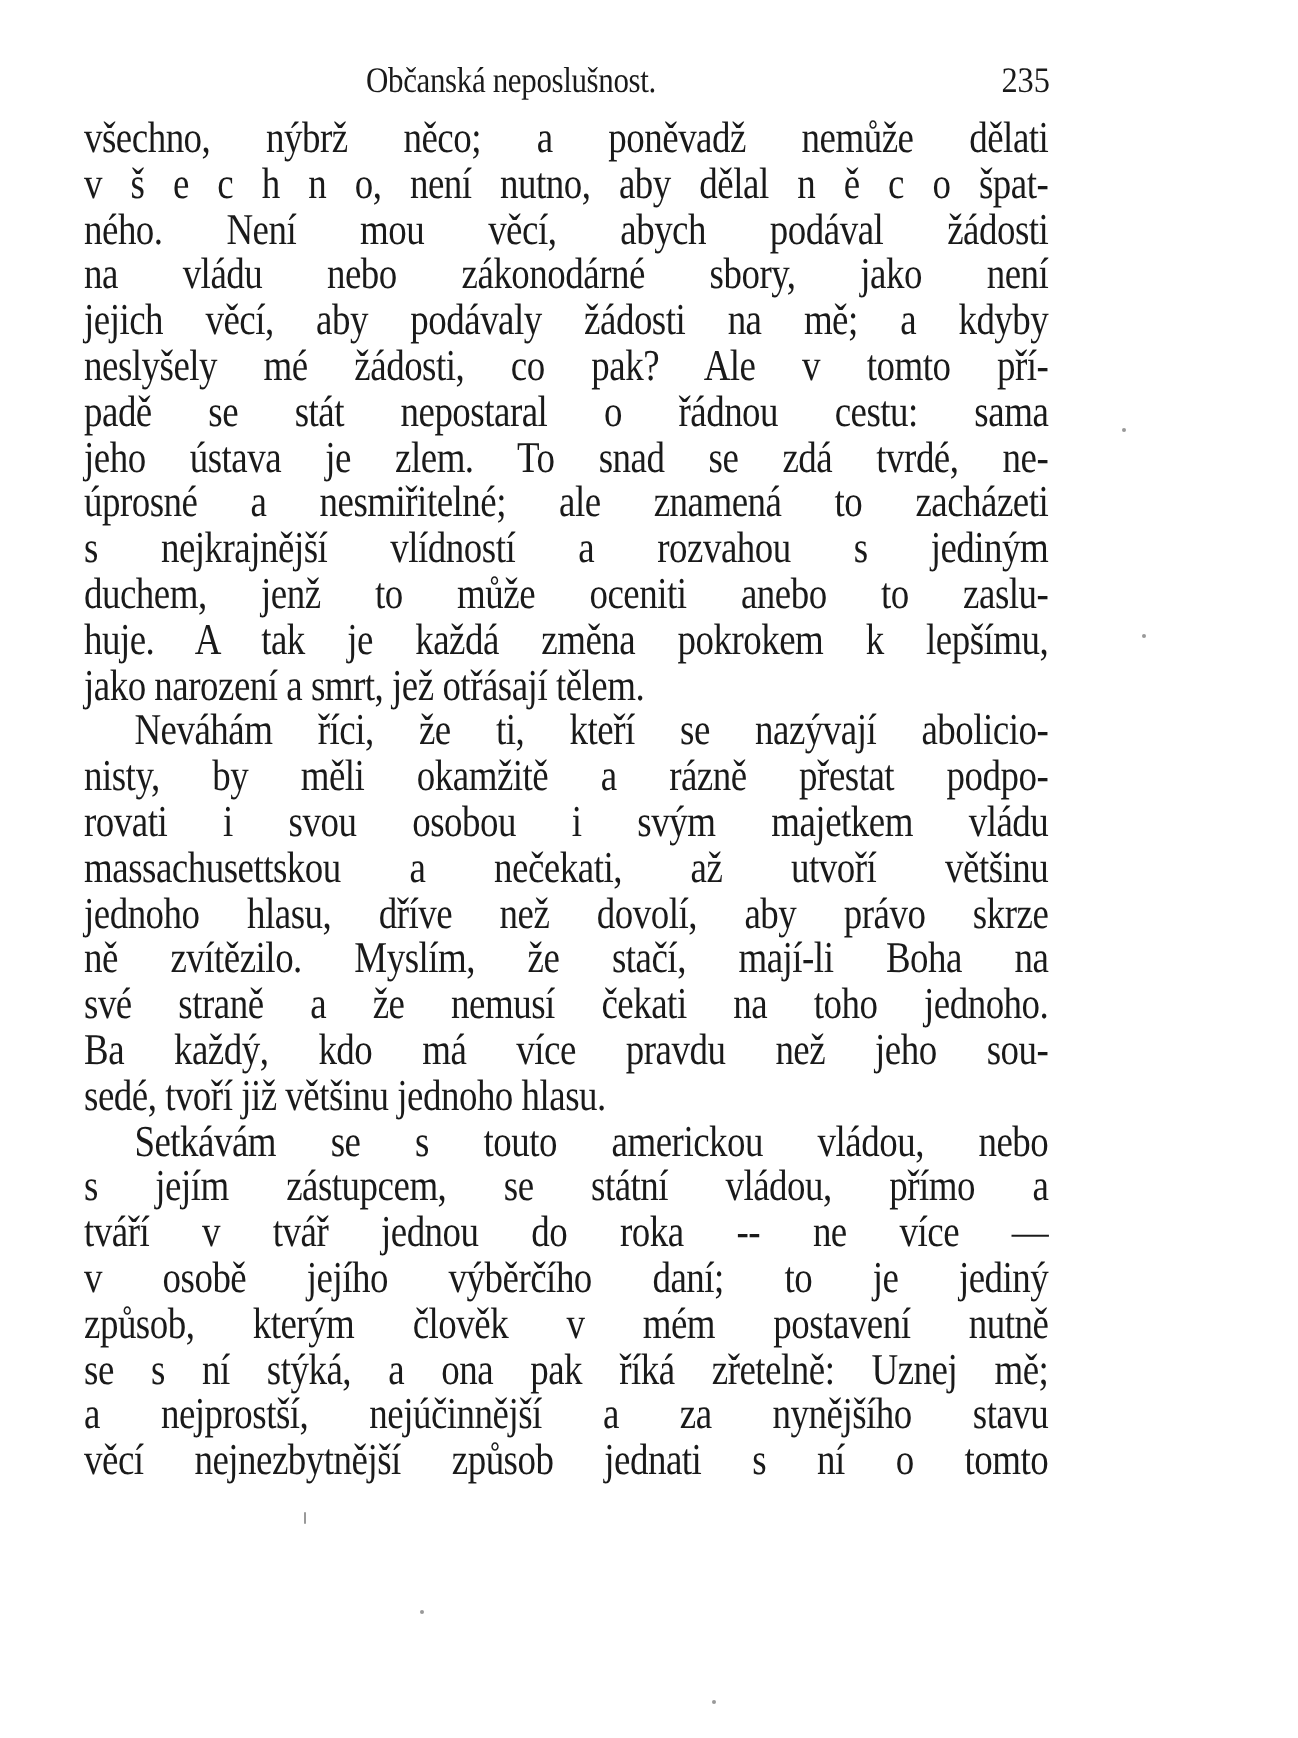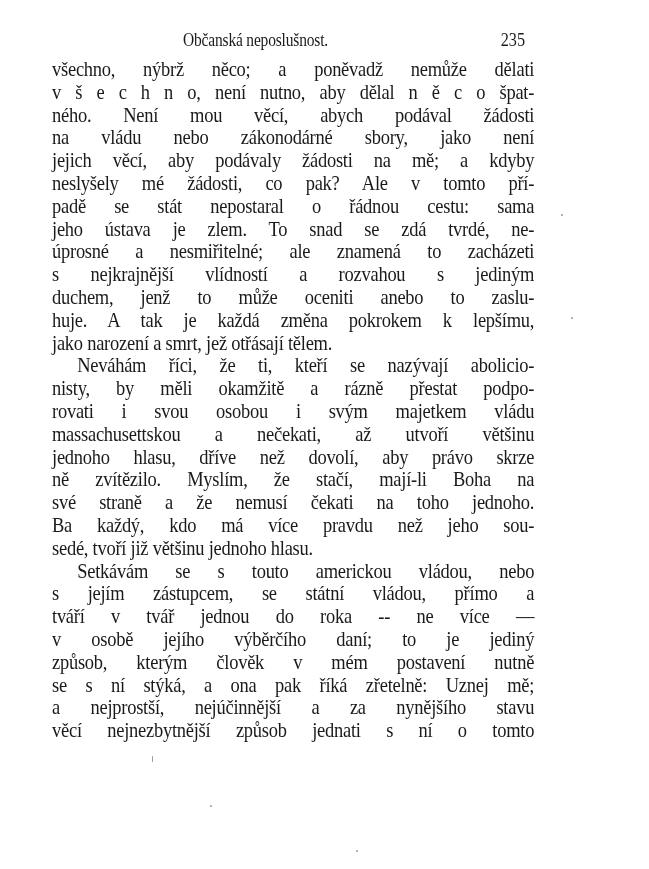--- a/index.html
+++ b/index.html
@@ -13,21 +13,21 @@
   }
   .running-title {
     position: absolute; left: 138px; top: 0; font-size: 18px; letter-spacing: -0.2px;
     transform: scaleX(0.86); transform-origin: left top; white-space: nowrap;
   }
   .page-number {
     position: absolute; right: 2px; top: 0; font-size: 18px;
     transform: scaleX(0.9); transform-origin: right top;
   }
   .body-text {
-    position: absolute; left: 52px; top: 58px; width: 482px;
+    position: absolute; left: 42px; top: 58px; width: 482px;
   }
   .line {
     height: 22.8px; line-height: 22.8px; font-size: 22px; white-space: nowrap;
     text-align: justify; text-align-last: justify; letter-spacing: -0.3px;
     transform: scaleX(0.84); transform-origin: left center; width: 574px;
   }
   .line.last { text-align-last: left; }
   .line.indent { padding-left: 30px; box-sizing: border-box; }
   .speck { position: absolute; width: 2px; height: 2px; background: #999; border-radius: 1px; }
 </style>

